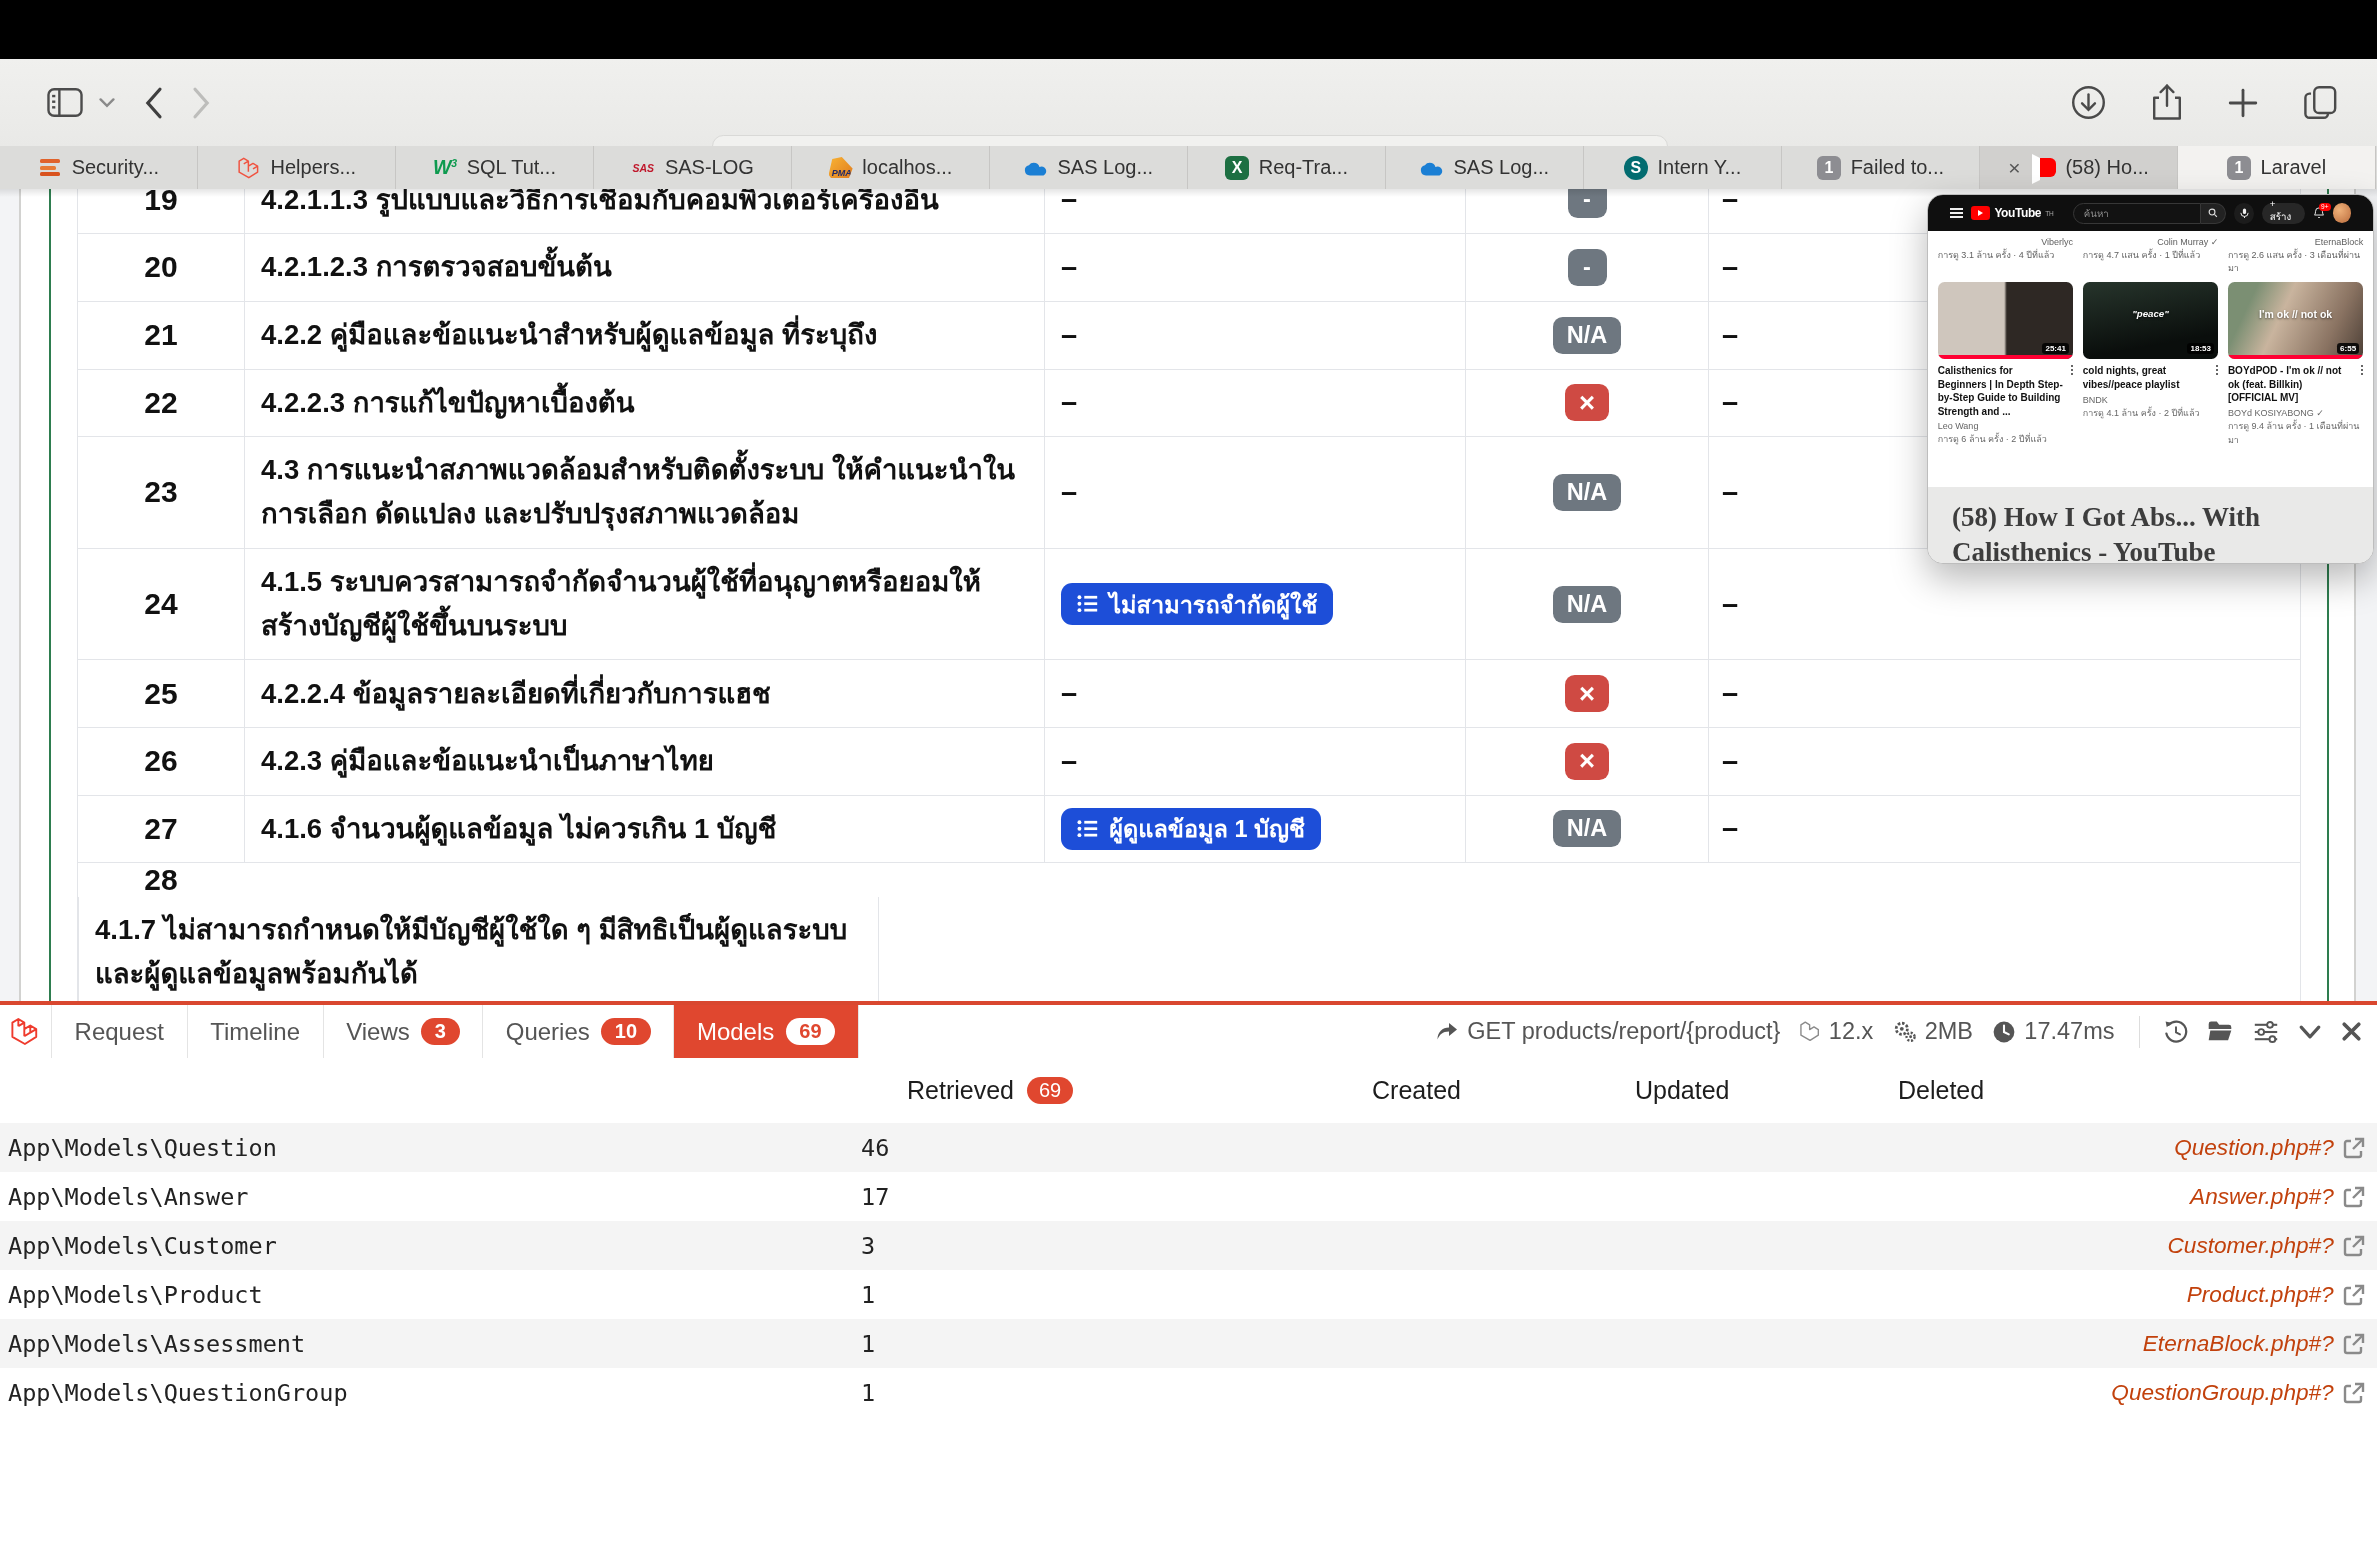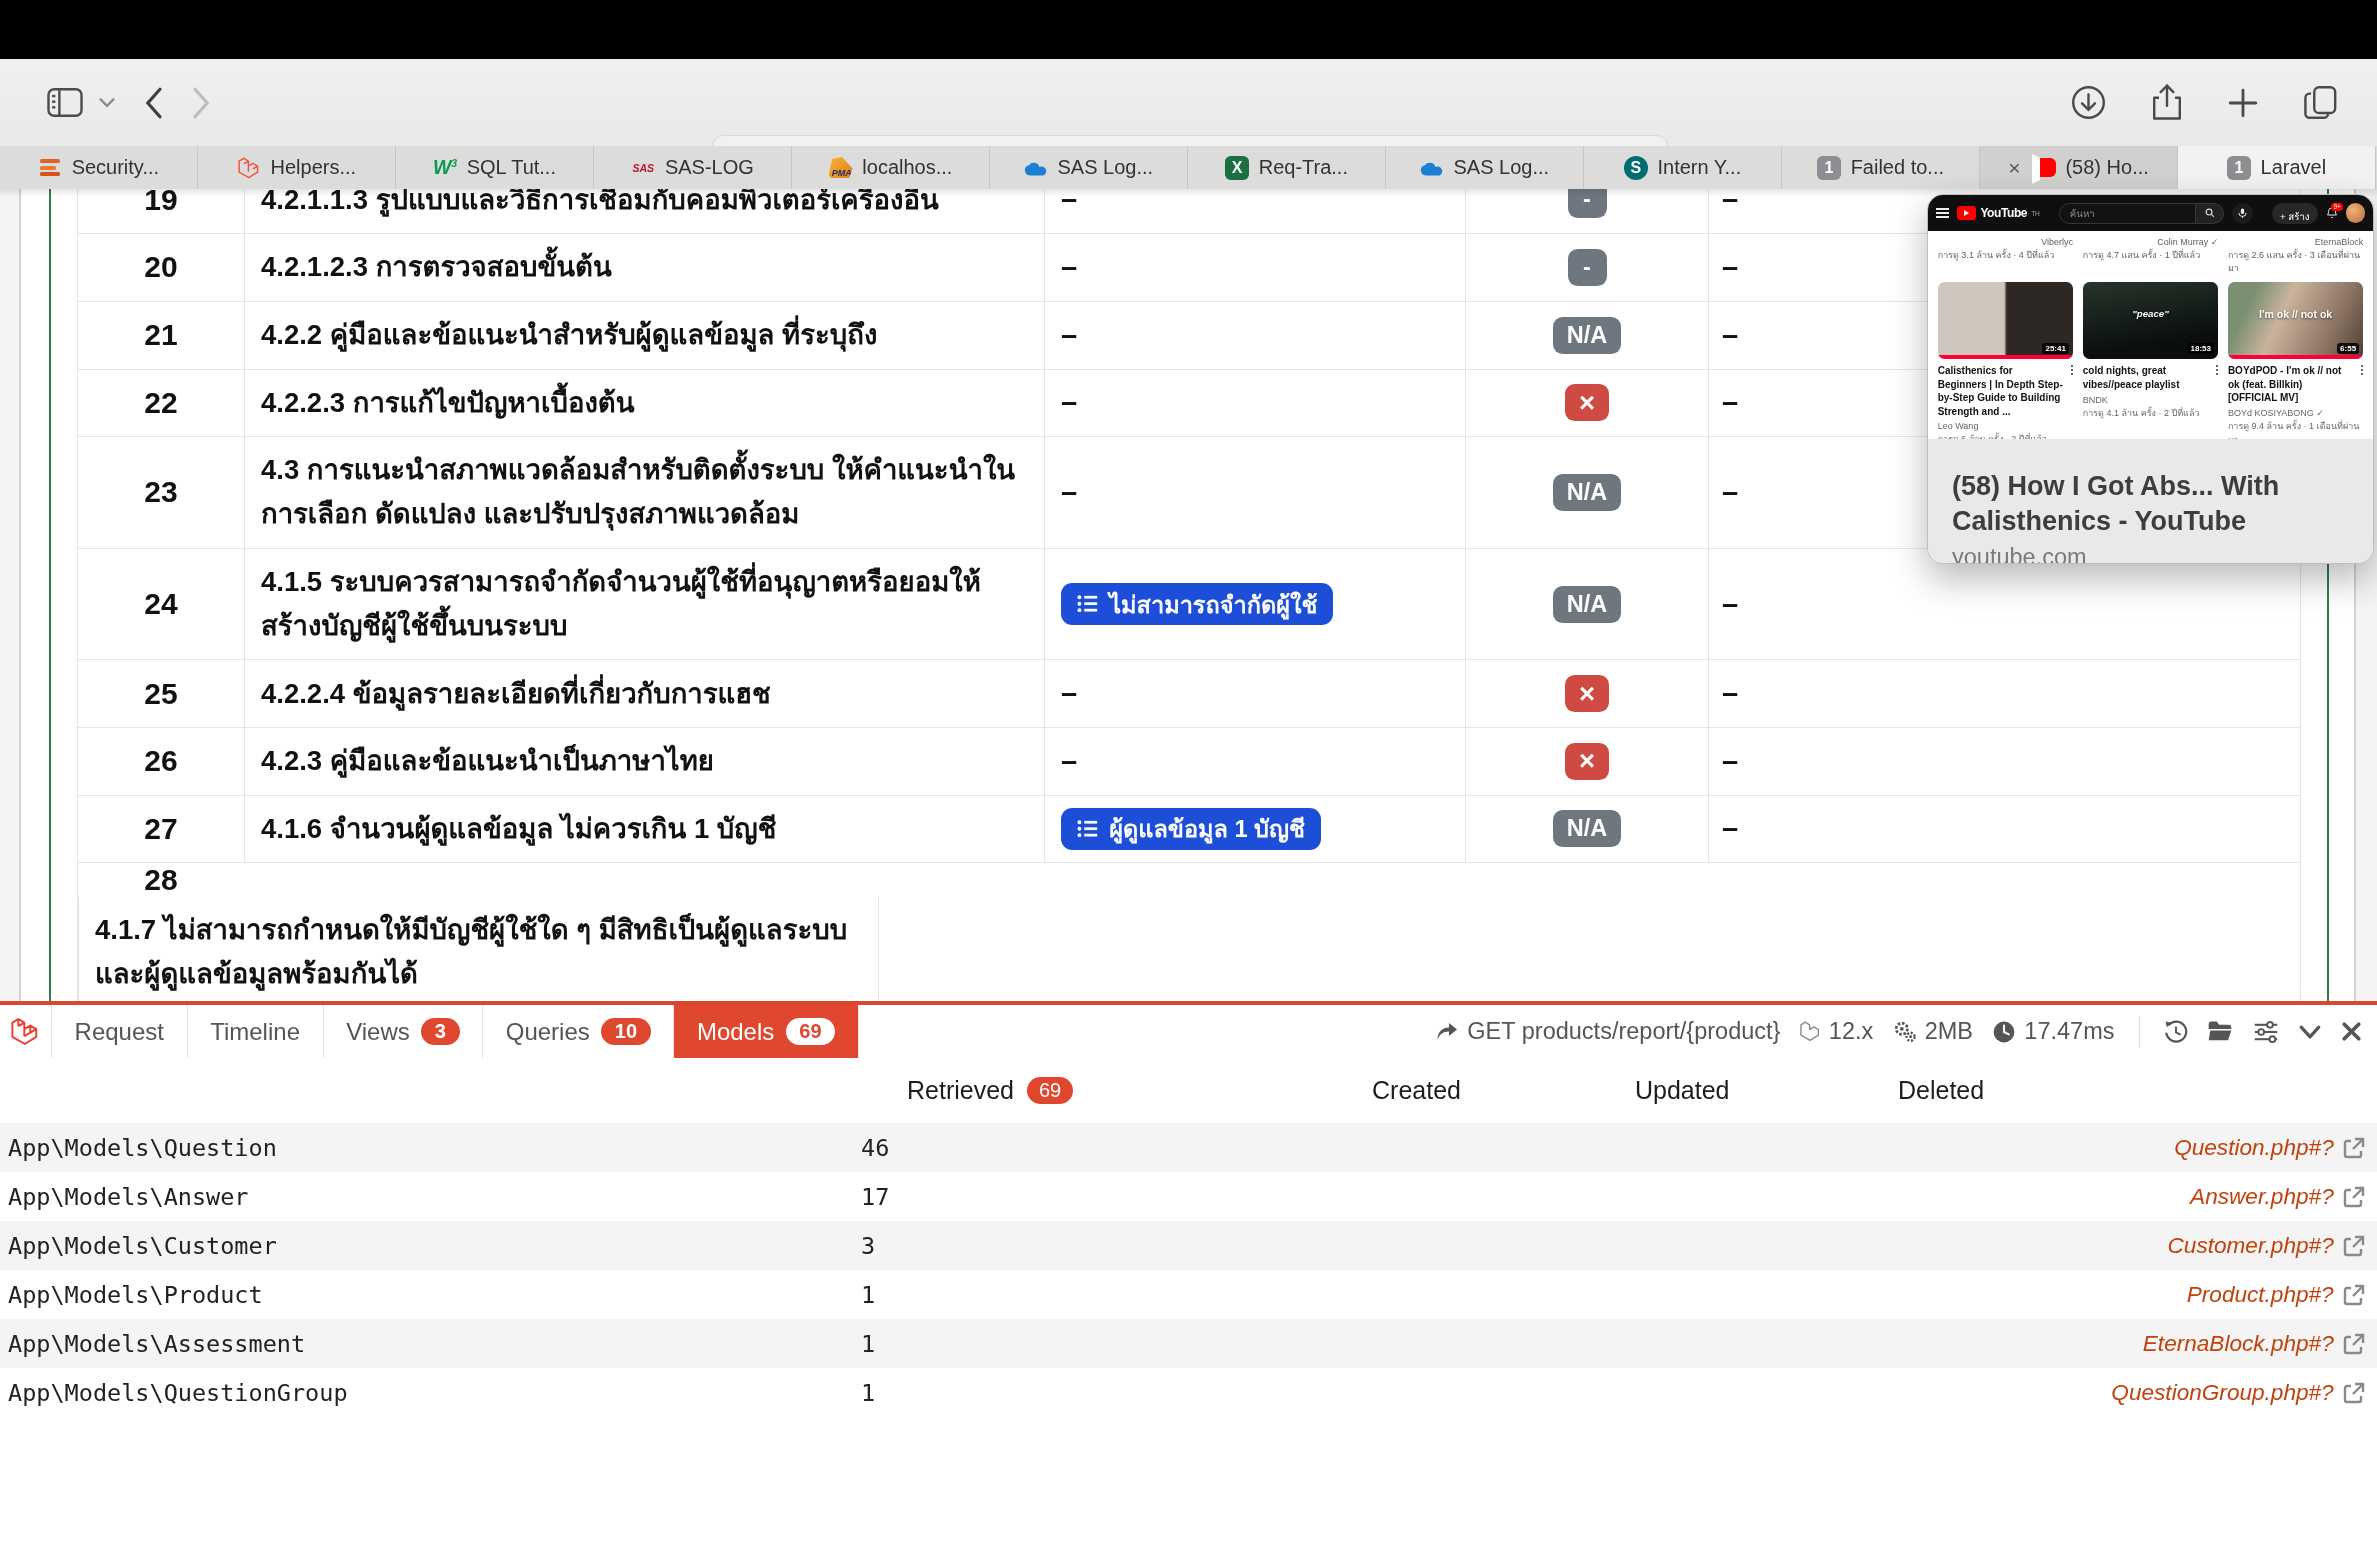--- a/index.html
+++ b/index.html
@@ -71,21 +71,21 @@
   .c.note { width:591px; padding-left:13px; font-weight:bold; font-size:29px; color:#111; }
   .dash { font-weight:bold; font-size:29px; color:#111; }
   .pill { display:inline-flex; align-items:center; justify-content:center; min-width:39px; height:37px; padding:0 13.7px; border-radius:9.7px; color:#fff; font-weight:bold; font-size:23.5px; }
   .pill-gray { background:#6e7780; }
   .pill-red { background:#cf4a43; font-size:27.5px; }
   .bluebadge { display:inline-flex; align-items:center; gap:11.3px; height:42px; padding:0 16px; border-radius:11.3px; background:#1d4ed8; color:#fff; font-weight:bold; font-size:23.5px; white-space:nowrap; }
 
   
   .yt-popup { position:absolute; left:1927px; top:194px; width:447px; height:370px; border:1.6px solid #bdbdbd; border-radius:16px; background:#fff; box-shadow:0 14.6px 36px rgba(0,0,0,.28); overflow:hidden; display:flex; flex-direction:column; z-index:6; }
   .yt-shot { flex:1; overflow:hidden; background:#fff; }
-  .yt-header { height:36px; background:#0f0f0f; display:flex; align-items:center; gap:8px; padding:0 8px; }
+  .yt-header { height:36px; background:#0f0f0f; display:flex; align-items:center; gap:8px; padding:0 22px; }
   .burger { display:flex; flex-direction:column; gap:2.4px; }
   .burger i { width:13px; height:1.6px; background:#eee; display:block; }
   .yt-logo { display:flex; align-items:center; gap:4px; }
   .yt-logo .mark { width:19.4px; height:13.7px; background:#f00; border-radius:3.2px; display:flex; align-items:center; justify-content:center; }
   .yt-logo .mark i { width:0; height:0; border-left:5.7px solid #fff; border-top:3.2px solid transparent; border-bottom:3.2px solid transparent; }
   .yt-logo b { color:#fff; font-size:12px; letter-spacing:-0.4px; }
   .yt-logo sup { color:#aaa; font-size:6.5px; }
   .yt-search { margin-left:11.3px; width:137px; height:21px; border:0.8px solid #373737; background:#121212; border-radius:10.5px 0 0 10.5px; display:flex; align-items:center; padding:0 9.7px; color:#8f8f8f; font-size:9.7px; }
   .yt-search-btn { width:27.5px; height:21px; background:#222; border:0.8px solid #373737; border-left:none; border-radius:0 10.5px 10.5px 0; display:flex; align-items:center; justify-content:center; color:#ddd; margin-left:-8px; }
   .yt-mic { width:21px; height:21px; border-radius:50%; background:#1c1c1c; display:flex; align-items:center; justify-content:center; color:#eee; }
@@ -103,21 +103,21 @@
   .th3 { background:linear-gradient(115deg,#7b8f73 0 18%,#c9b49e 40%,#8a7362 75%,#4c3f36); }
   .thumb .dur { position:absolute; right:4px; bottom:4.9px; background:rgba(0,0,0,.85); color:#fff; font-size:8px; font-weight:bold; padding:0.8px 3.2px; border-radius:3.2px; }
   .thumb .prog { position:absolute; left:0; bottom:0; height:3.2px; width:100%; background:#f03; }
   .thumb .ovl { position:absolute; left:0; right:0; top:34%; text-align:center; color:#fff; font-size:10.5px; font-weight:bold; text-shadow:0 0.8px 2.4px rgba(0,0,0,.6); }
   .th2 .ovl { font-style:italic; font-size:9.7px; }
   .vtitle { position:relative; font-size:10px; font-weight:bold; color:#111; line-height:1.35; padding-right:9.7px; min-height:27.5px; }
   .kebab { position:absolute; right:0; top:0.8px; display:flex; flex-direction:column; gap:1.6px; }
   .kebab i { width:2.4px; height:2.4px; border-radius:50%; background:#333; }
   .vch { font-size:9px; color:#666; margin-top:3.2px; }
   .vviews { font-size:9px; color:#666; margin-top:0.8px; padding-bottom:7.3px; }
-  .yt-caption { height:124px; background:#e9e9e8; padding:30px 24px 0; }
+  .yt-caption { height:76px; background:#e9e9e8; padding:13px 24px 0;font-family:Liberation Serif, serif; }
   .yt-cap-title { font-size:27px; line-height:1.3; color:#3d3d3d; font-weight:bold; }
   .yt-cap-domain { font-size:23.5px; color:#7a7a7a; margin-top:4.9px; }
 
   
   .debugbar { position:absolute; left:0; top:1001px; width:2377px; background:#fff; }
   .db-topline { height:4px; background:#d9472f; }
   .db-tabs { height:53px; display:flex; align-items:stretch; background:#fff; font-size:24px; color:#555; }
   .db-lcell { width:52px; display:flex; align-items:center; justify-content:center; border-right:0.8px solid #e4e4e4; color:#ef3b2d; }
   .db-tab { display:flex; align-items:center; gap:11.3px; padding:0 22.6px; border-right:0.8px solid #e4e4e4; cursor:pointer; }
   .db-badge { background:#e0472f; color:#fff; border-radius:19.4px; padding:2.4px 13.7px; font-size:20px; font-weight:bold; }

